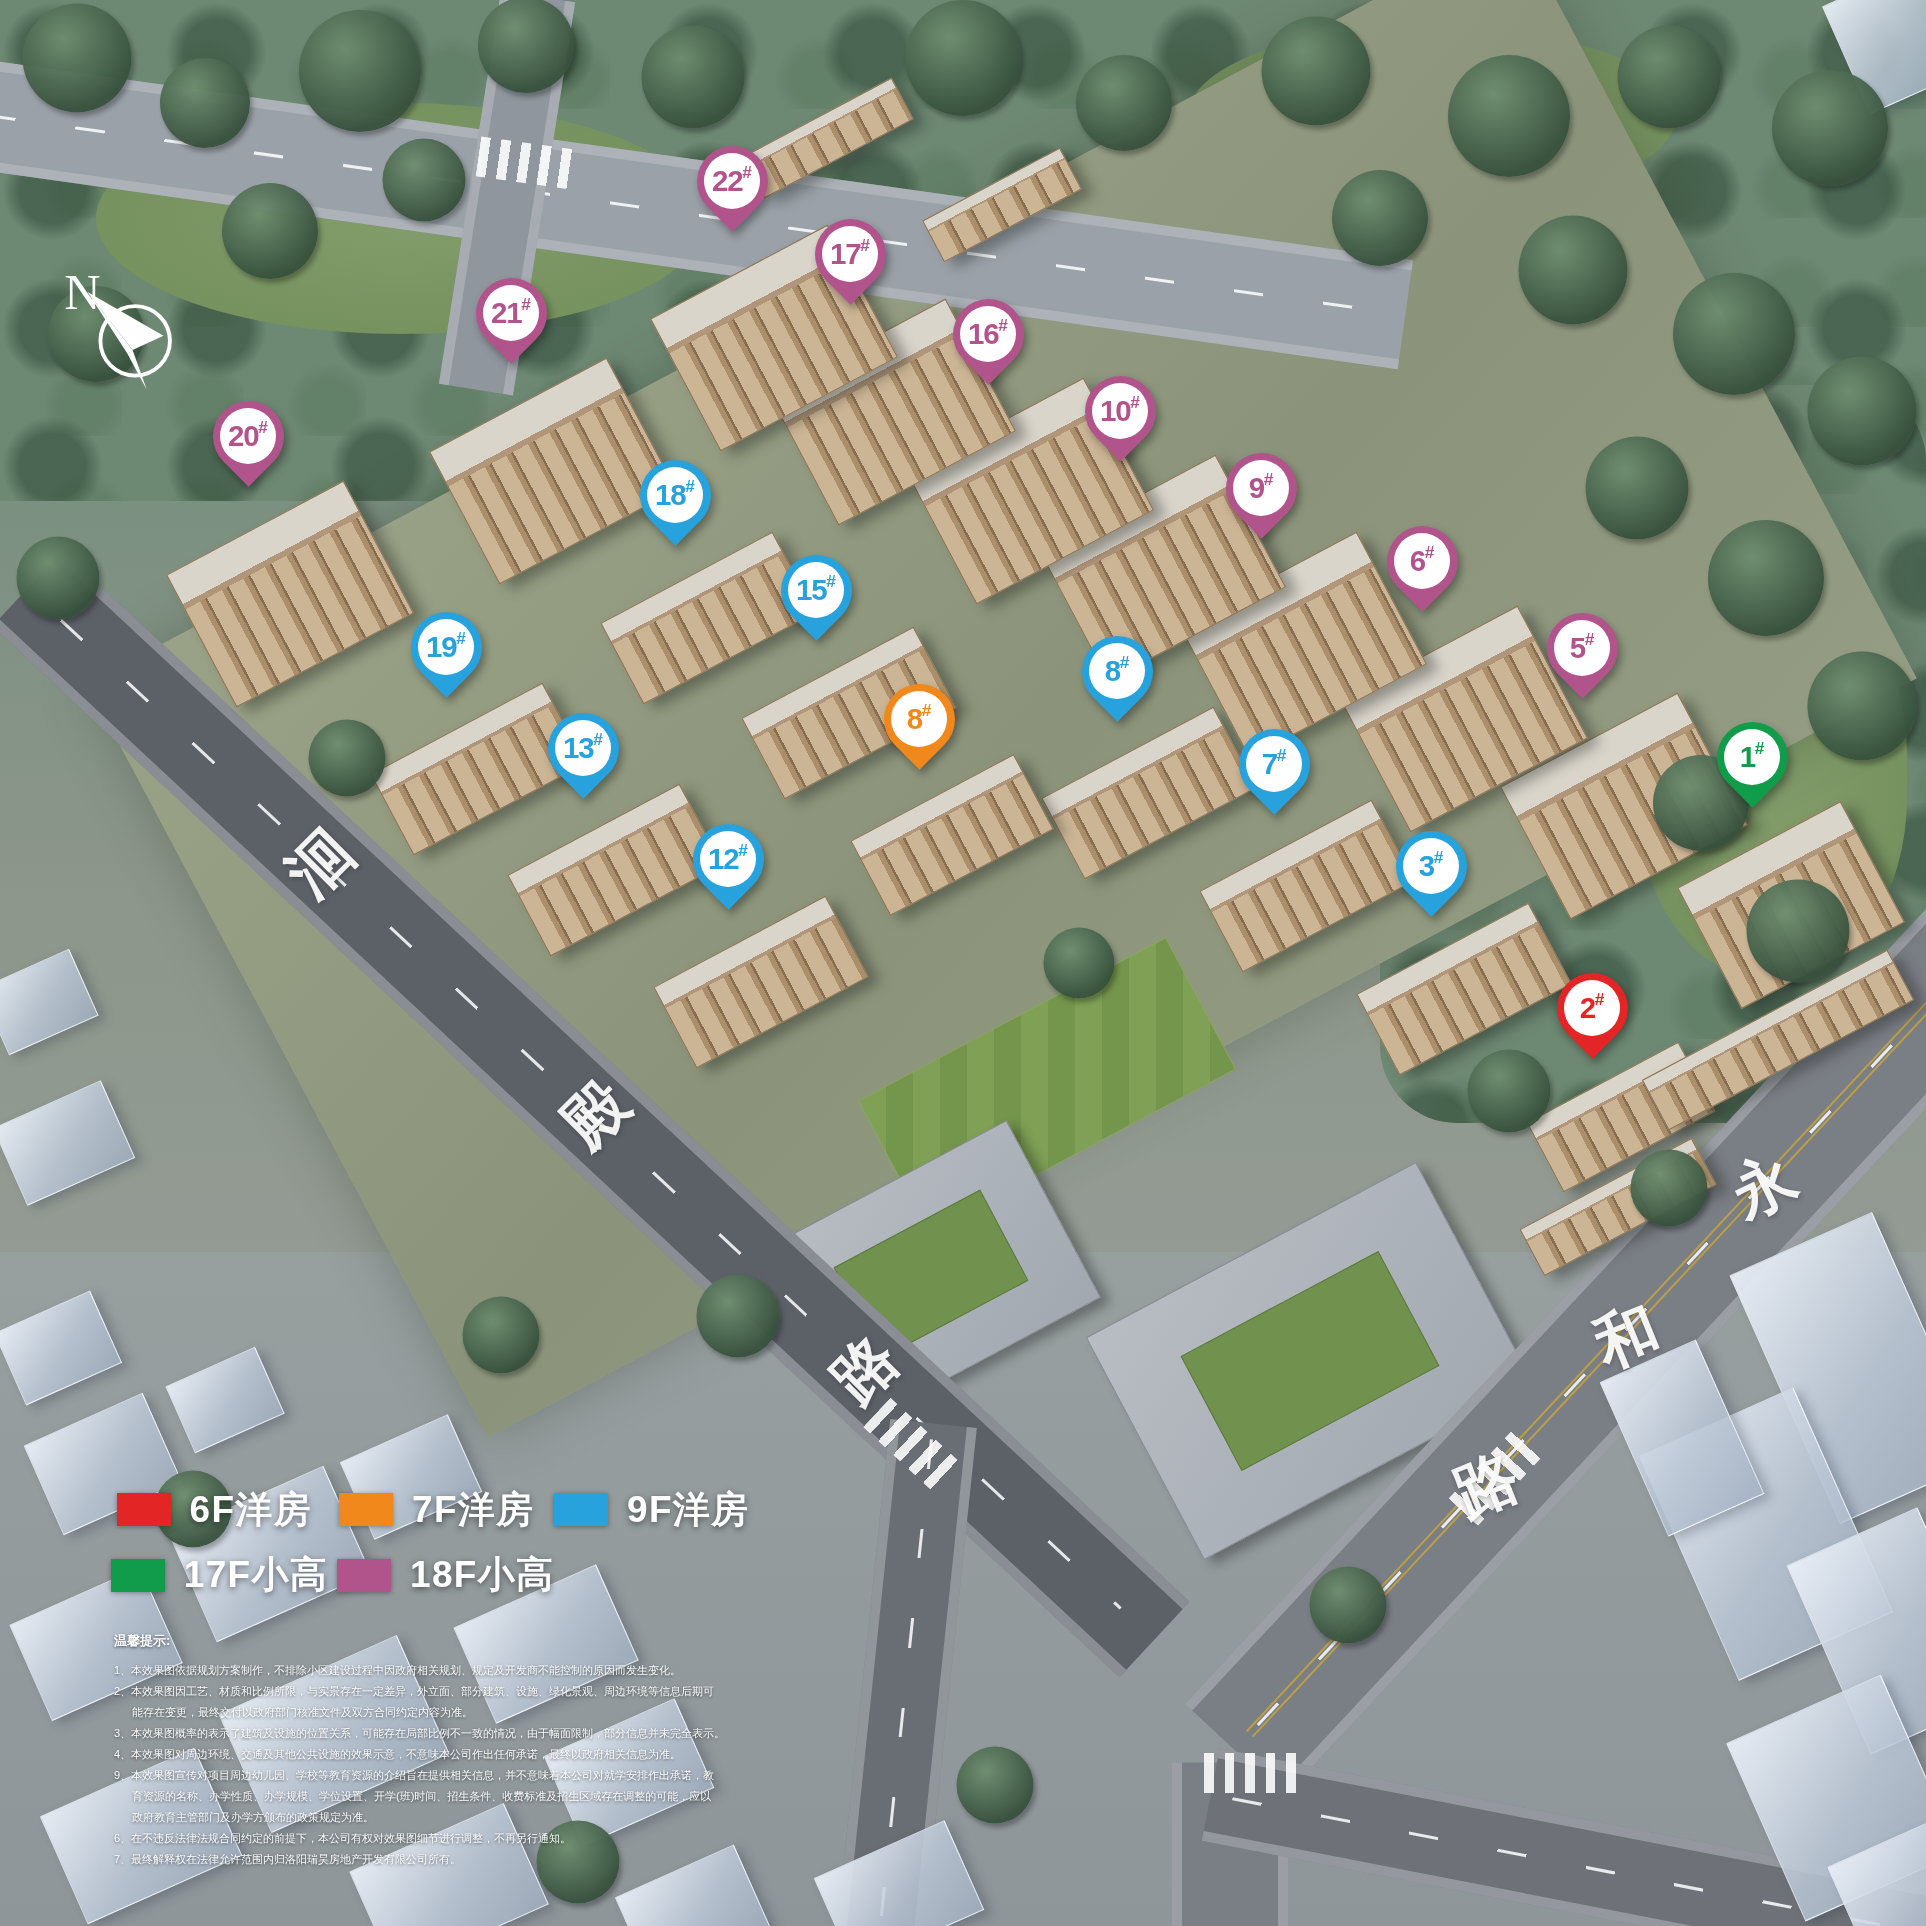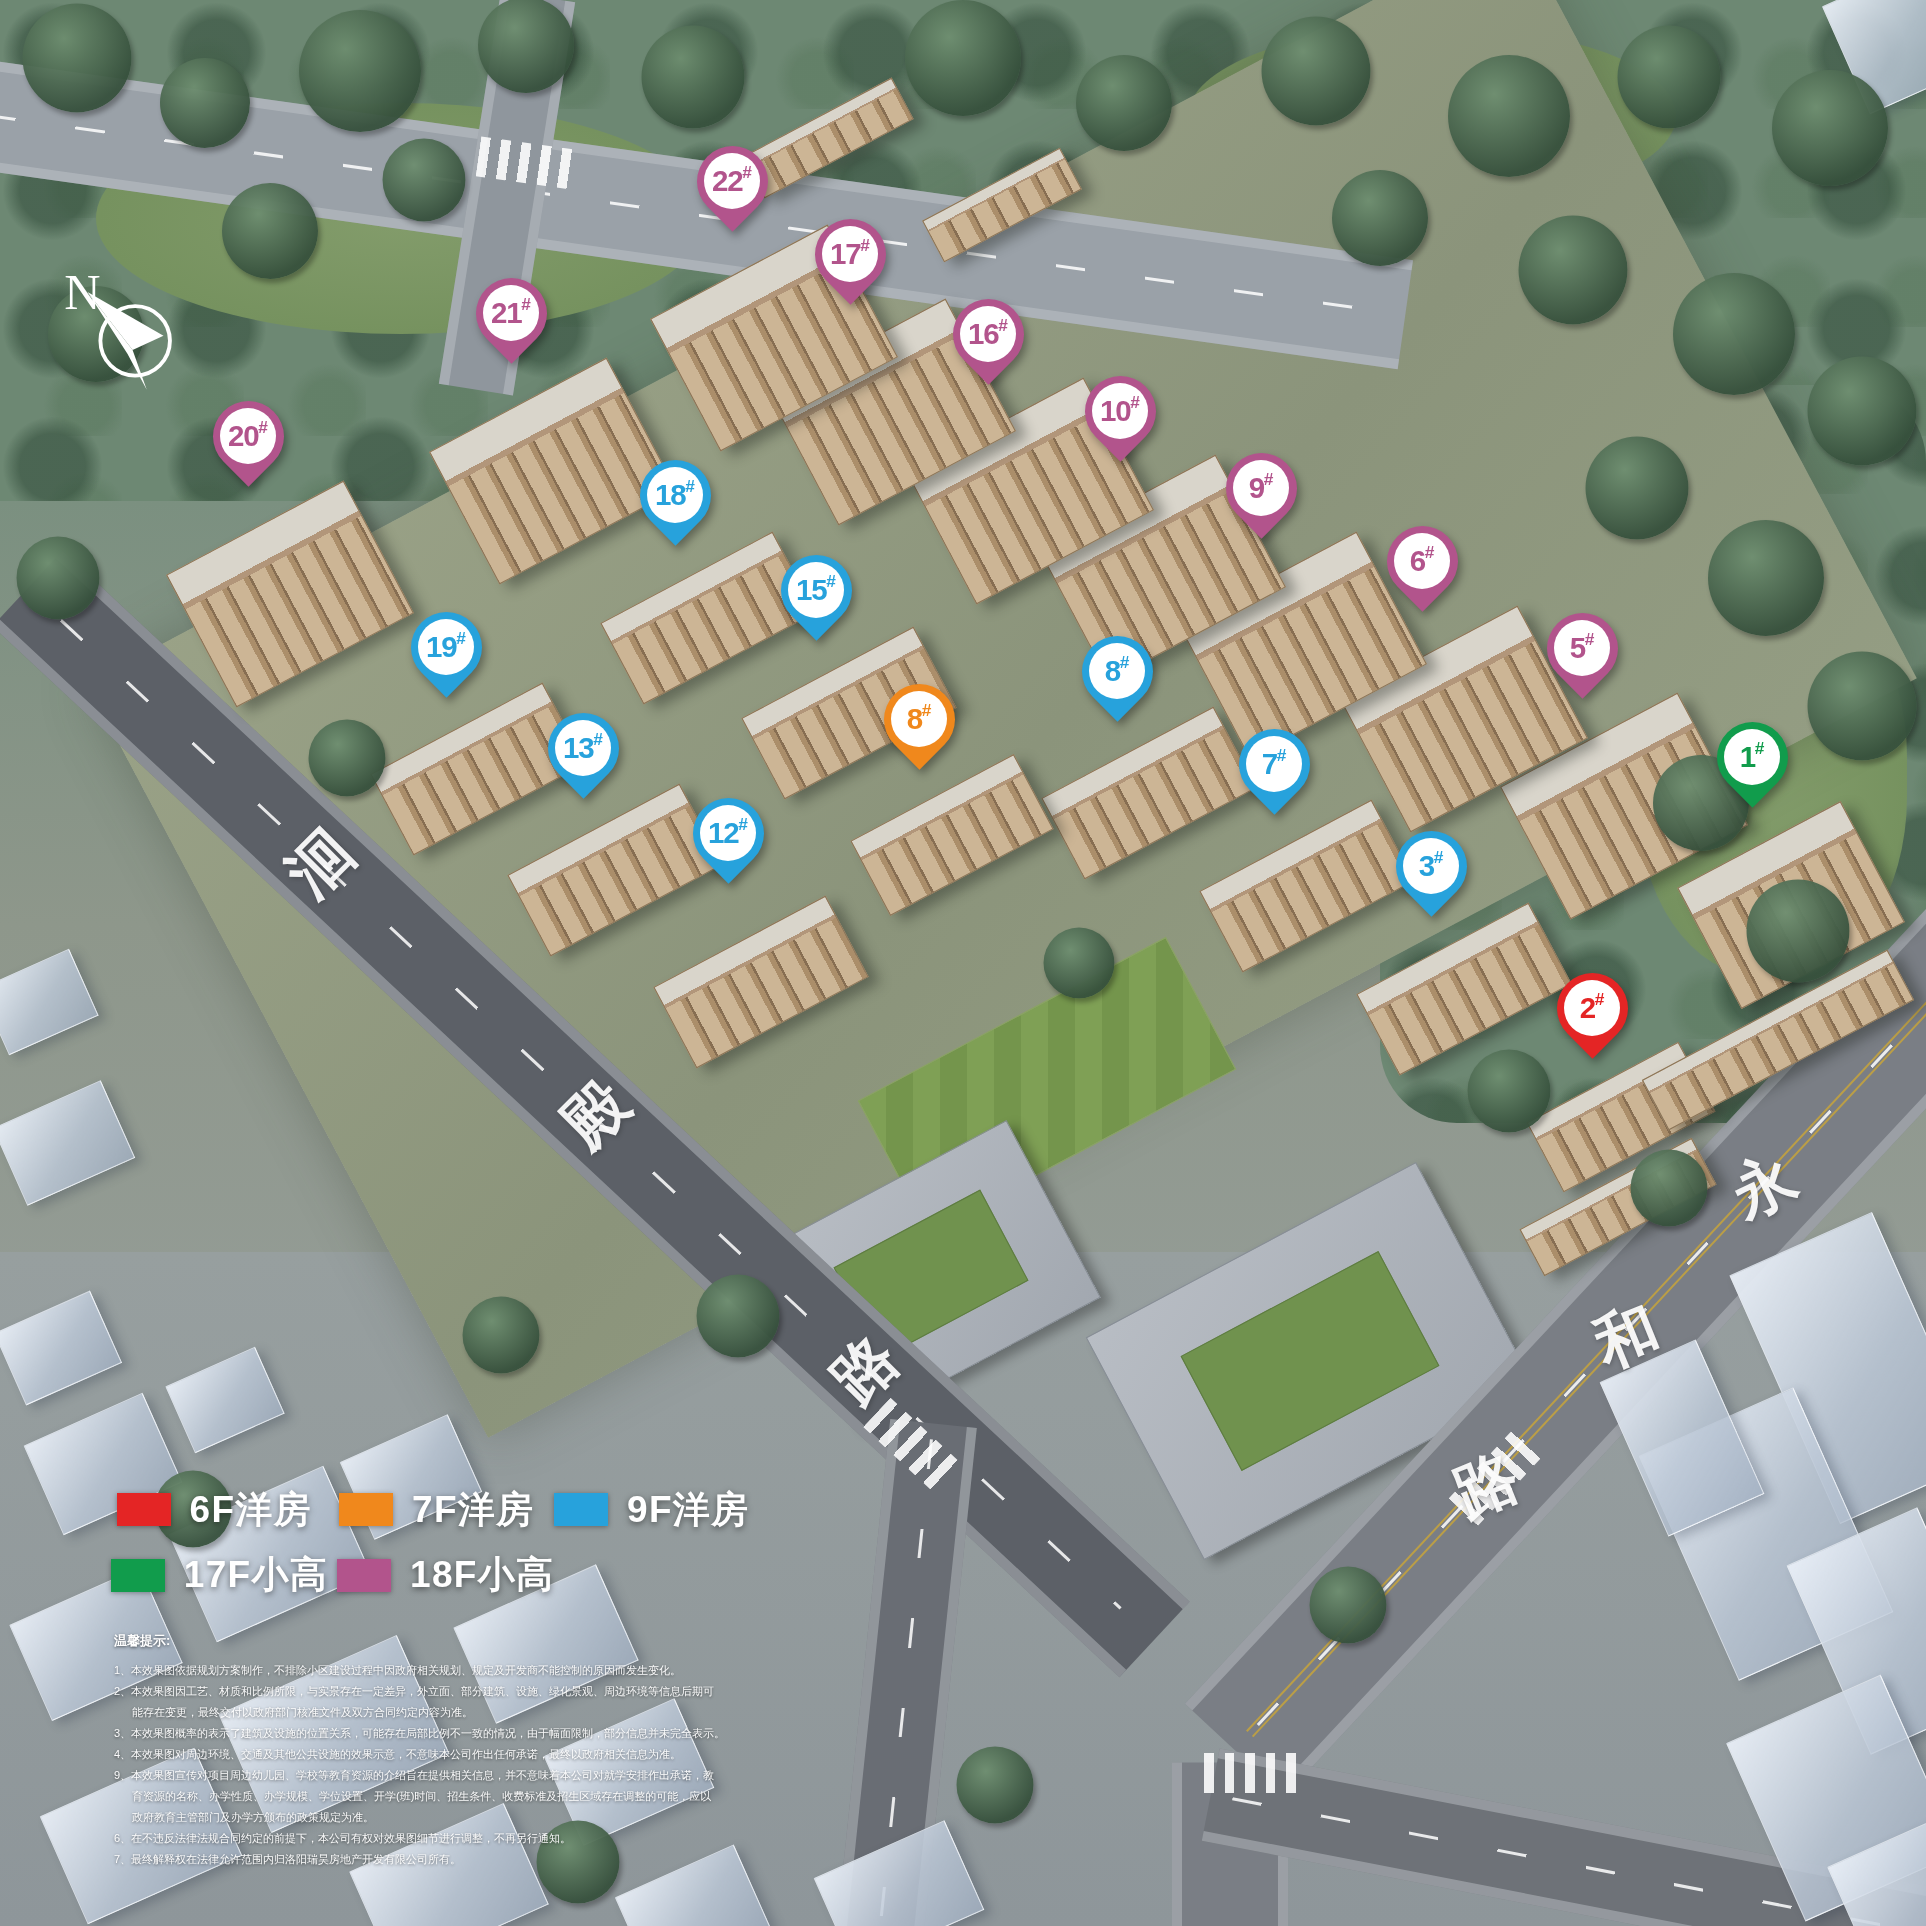--- a/index.html
+++ b/index.html
@@ -273,21 +273,21 @@
           <span class="pin-hash">#</span>
         </div>
       </div>
       <div class="pin" title="11# 7F洋房" style="--c: #f0881c; left: 884px; top: 684px;">
         <div class="pin-shape"></div>
         <div class="pin-circle">
           <span class="pin-num">8</span>
           <span class="pin-hash">#</span>
         </div>
       </div>
-      <div class="pin" title="12# 9F洋房" style="--c: #27a2dc; left: 693px; top: 798px;">
+      <div class="pin" title="12# 9F洋房" style="--c: #27a2dc; left: 693px; top: 824px;">
         <div class="pin-shape"></div>
         <div class="pin-circle">
           <span class="pin-num">12</span>
           <span class="pin-hash">#</span>
         </div>
       </div>
       <div class="pin" title="13# 9F洋房" style="--c: #27a2dc; left: 548px; top: 713px;">
         <div class="pin-shape"></div>
         <div class="pin-circle">
           <span class="pin-num">13</span>

